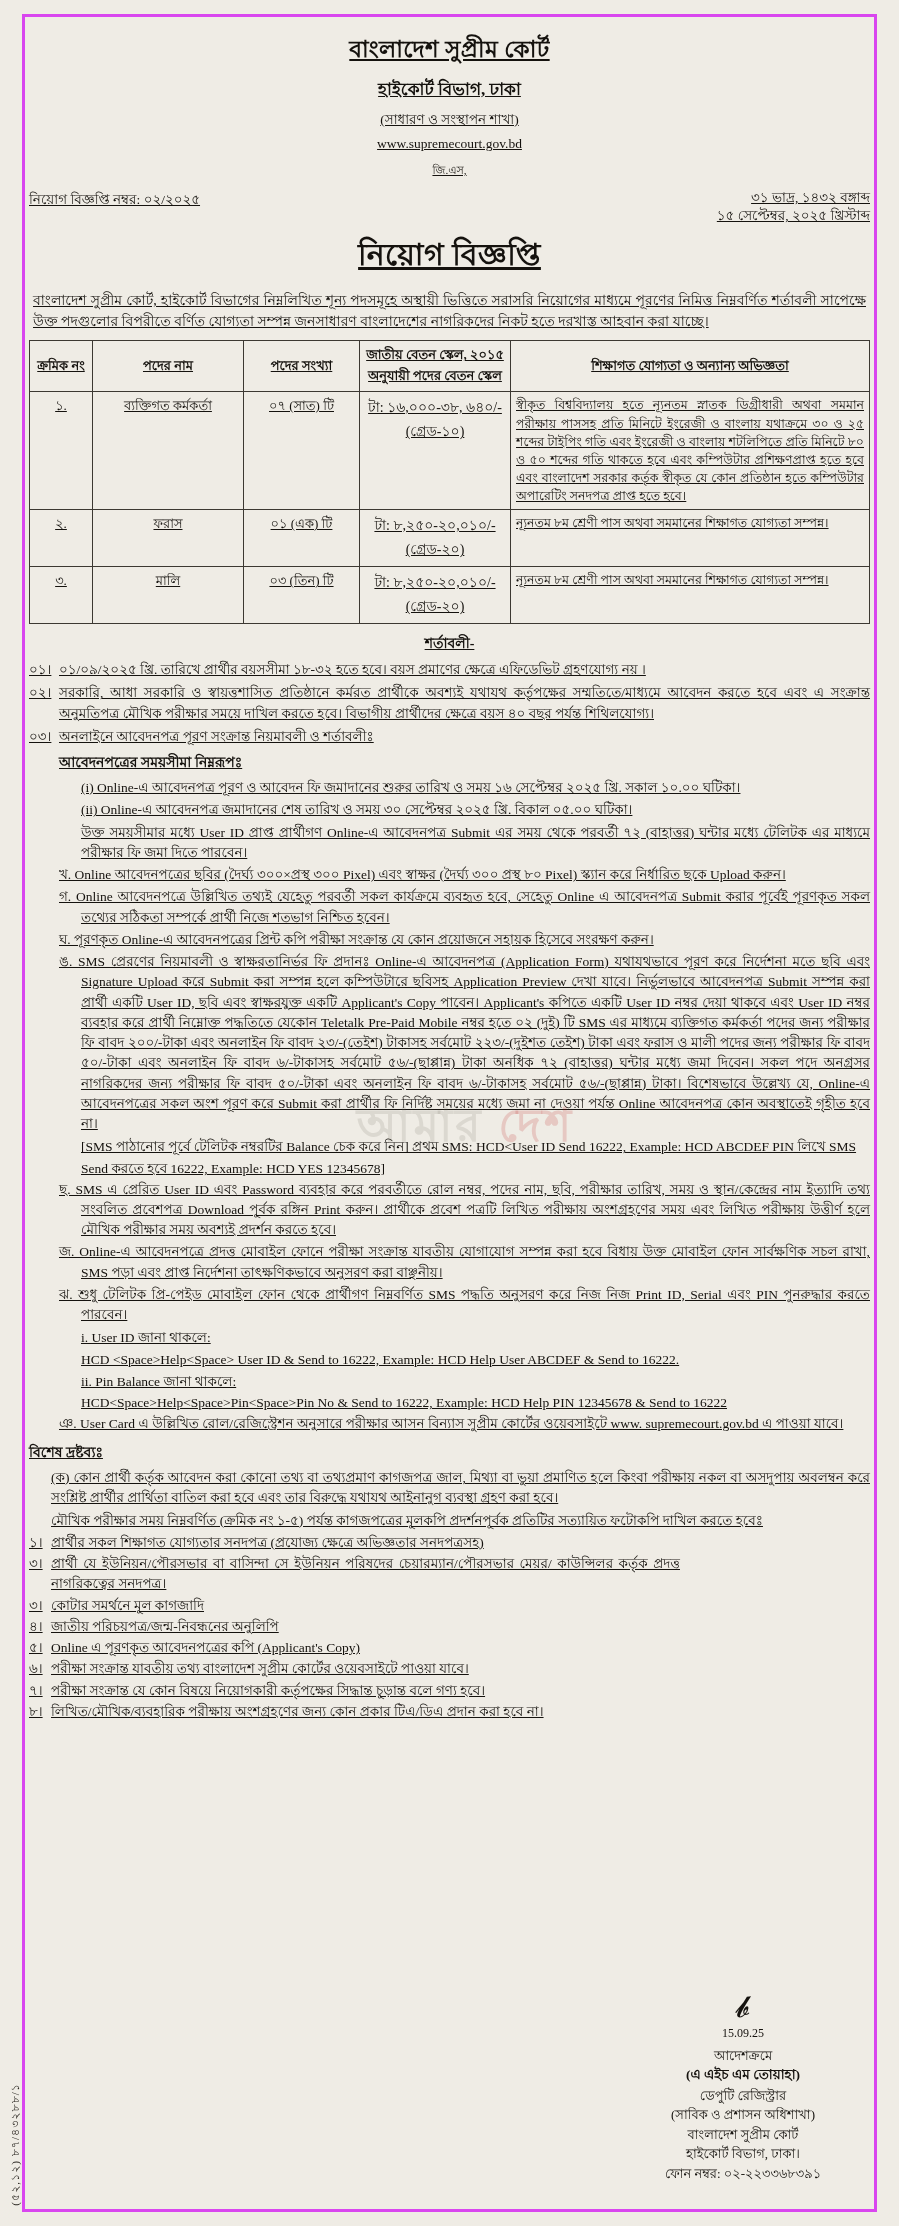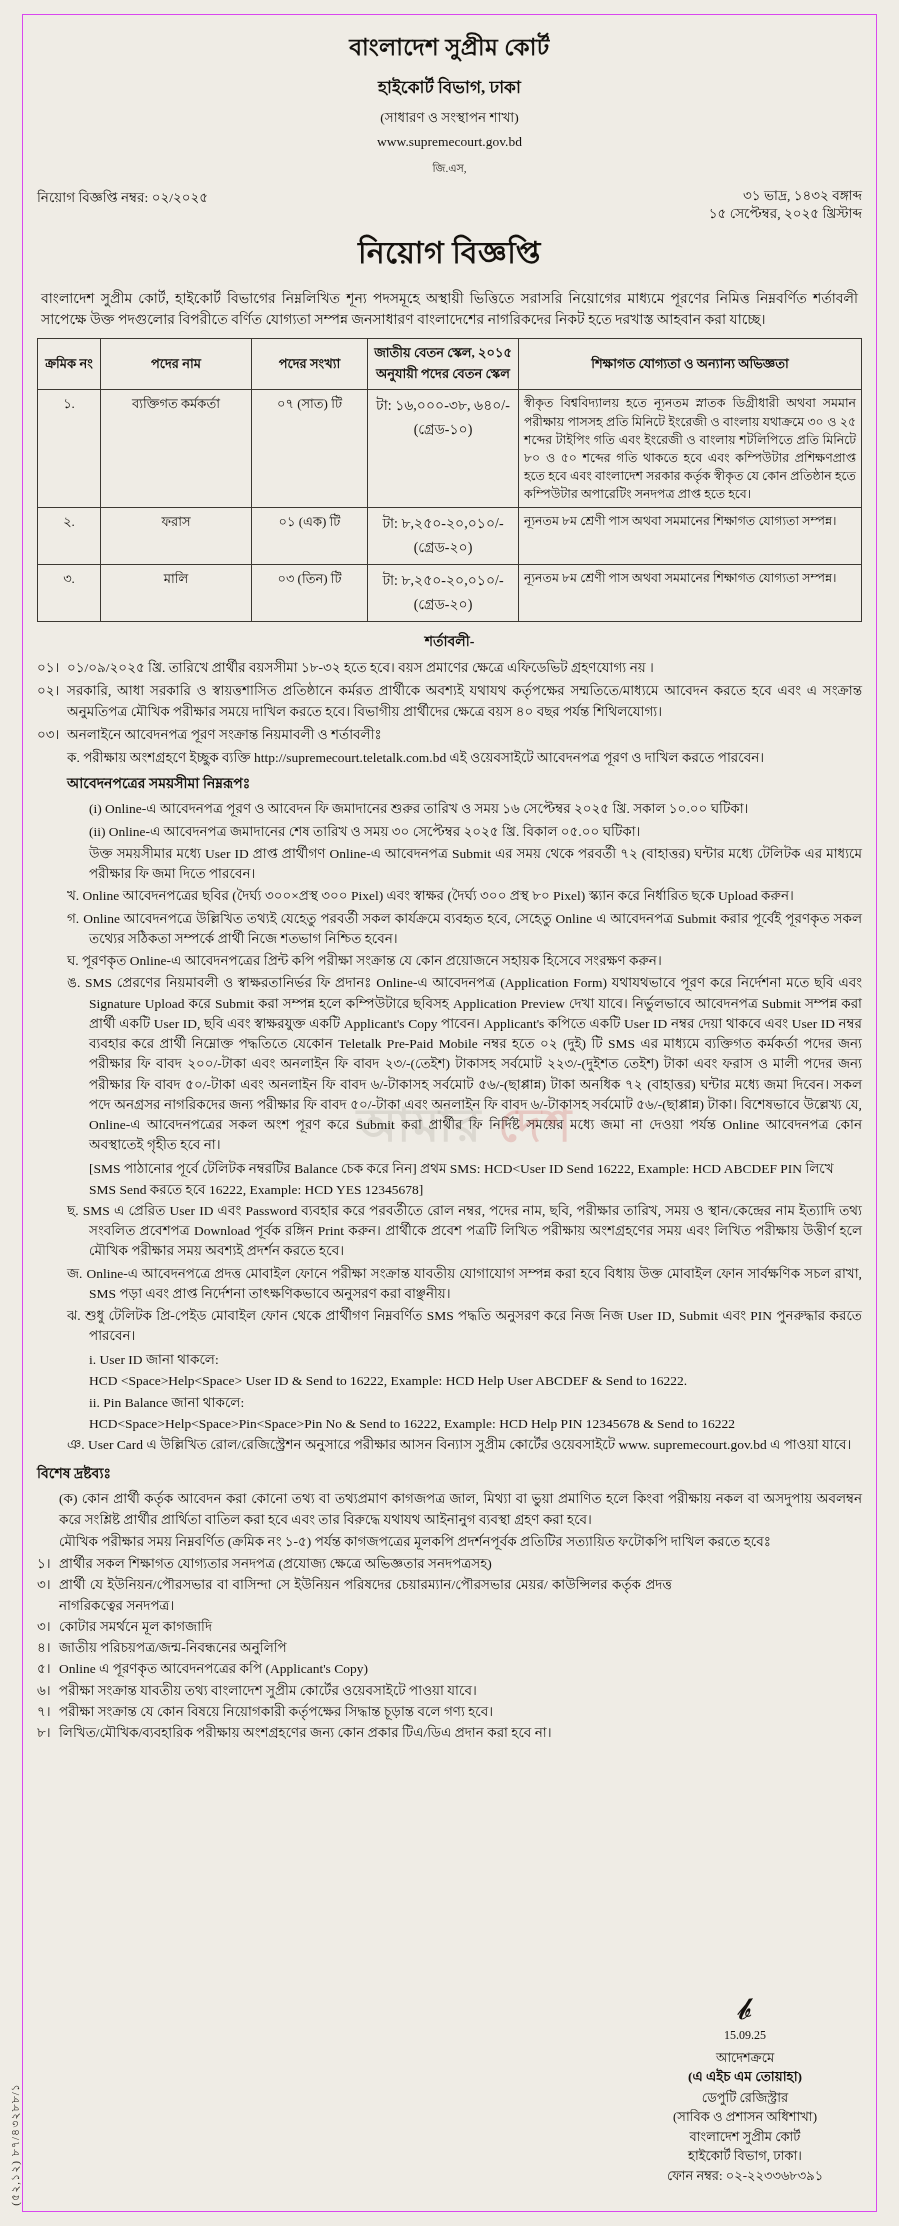--- a/index.html
+++ b/index.html
@@ -17,23 +17,24 @@
     font-family: "Liberation Serif", serif;
     color: #15120e;
     overflow: hidden;
   }
   .inner {
     position: absolute;
     left: 22px;
     top: 14px;
     right: 22px;
     bottom: 14px;
-    border: 1px solid #d946ef;
+    border: 3px solid #d946ef;
     box-sizing: border-box;
-    padding: 10px 14px;
+    padding: 10px 4px;
+    text-decoration: underline;
   }
   .center { text-align: center; }
   .hdr-line1 {
     font-size: 23px;
     font-weight: bold;
     letter-spacing: .4px;
     margin-top: 4px;
   }
   .hdr-line2 {
     font-size: 17px;
@@ -267,37 +268,36 @@
     </div>
     <div class="clause">
       <span class="num">০২।</span>
       <span class="txt">সরকারি, আধা সরকারি ও স্বায়ত্তশাসিত প্রতিষ্ঠানে কর্মরত প্রার্থীকে অবশ্যই যথাযথ কর্তৃপক্ষের সম্মতিতে/মাধ্যমে আবেদন করতে হবে এবং এ সংক্রান্ত অনুমতিপত্র মৌখিক পরীক্ষার সময়ে দাখিল করতে হবে। বিভাগীয় প্রার্থীদের ক্ষেত্রে বয়স ৪০ বছর পর্যন্ত শিথিলযোগ্য।</span>
     </div>
     <div class="clause">
       <span class="num">০৩।</span>
       <span class="txt">অনলাইনে আবেদনপত্র পূরণ সংক্রান্ত নিয়মাবলী ও শর্তাবলীঃ</span>
     </div>
 
-    <div class="hang">ক. পরীক্ষায় অংশগ্রহণে ইচ্ছুক ব্যক্তি http://supremecourt.teletalk.com.bd এই ওয়েবসাইটে আবেদনপত্র পূরণ ও দাখিল করতে পারবেন।</div>
 
     <div class="bold-sub">আবেদনপত্রের সময়সীমা নিম্নরূপঃ</div>
     <div class="sub2">(i) Online-এ আবেদনপত্র পূরণ ও আবেদন ফি জমাদানের শুরুর তারিখ ও সময় ১৬ সেপ্টেম্বর ২০২৫ খ্রি. সকাল ১০.০০ ঘটিকা।</div>
     <div class="sub2">(ii) Online-এ আবেদনপত্র জমাদানের শেষ তারিখ ও সময় ৩০ সেপ্টেম্বর ২০২৫ খ্রি. বিকাল ০৫.০০ ঘটিকা।</div>
     <div class="sub2">উক্ত সময়সীমার মধ্যে User ID প্রাপ্ত প্রার্থীগণ Online-এ আবেদনপত্র Submit এর সময় থেকে পরবর্তী ৭২ (বাহাত্তর) ঘন্টার মধ্যে টেলিটক এর মাধ্যমে পরীক্ষার ফি জমা দিতে পারবেন।</div>
 
     <div class="hang">খ. Online আবেদনপত্রের ছবির (দৈর্ঘ্য ৩০০×প্রস্থ ৩০০ Pixel) এবং স্বাক্ষর (দৈর্ঘ্য ৩০০ প্রস্থ ৮০ Pixel) স্ক্যান করে নির্ধারিত ছকে Upload করুন।</div>
     <div class="hang">গ. Online আবেদনপত্রে উল্লিখিত তথ্যই যেহেতু পরবর্তী সকল কার্যক্রমে ব্যবহৃত হবে, সেহেতু Online এ আবেদনপত্র Submit করার পূর্বেই পূরণকৃত সকল তথ্যের সঠিকতা সম্পর্কে প্রার্থী নিজে শতভাগ নিশ্চিত হবেন।</div>
     <div class="hang">ঘ. পূরণকৃত Online-এ আবেদনপত্রের প্রিন্ট কপি পরীক্ষা সংক্রান্ত যে কোন প্রয়োজনে সহায়ক হিসেবে সংরক্ষণ করুন।</div>
     <div class="hang">ঙ. SMS প্রেরণের নিয়মাবলী ও স্বাক্ষরতানির্ভর ফি প্রদানঃ Online-এ আবেদনপত্র (Application Form) যথাযথভাবে পূরণ করে নির্দেশনা মতে ছবি এবং Signature Upload করে Submit করা সম্পন্ন হলে কম্পিউটারে ছবিসহ Application Preview দেখা যাবে। নির্ভুলভাবে আবেদনপত্র Submit সম্পন্ন করা প্রার্থী একটি User ID, ছবি এবং স্বাক্ষরযুক্ত একটি Applicant's Copy পাবেন। Applicant's কপিতে একটি User ID নম্বর দেয়া থাকবে এবং User ID নম্বর ব্যবহার করে প্রার্থী নিম্নোক্ত পদ্ধতিতে যেকোন Teletalk Pre-Paid Mobile নম্বর হতে ০২ (দুই) টি SMS এর মাধ্যমে ব্যক্তিগত কর্মকর্তা পদের জন্য পরীক্ষার ফি বাবদ ২০০/-টাকা এবং অনলাইন ফি বাবদ ২৩/-(তেইশ) টাকাসহ সর্বমোট ২২৩/-(দুইশত তেইশ) টাকা এবং ফরাস ও মালী পদের জন্য পরীক্ষার ফি বাবদ ৫০/-টাকা এবং অনলাইন ফি বাবদ ৬/-টাকাসহ সর্বমোট ৫৬/-(ছাপ্পান্ন) টাকা অনধিক ৭২ (বাহাত্তর) ঘন্টার মধ্যে জমা দিবেন। সকল পদে অনগ্রসর নাগরিকদের জন্য পরীক্ষার ফি বাবদ ৫০/-টাকা এবং অনলাইন ফি বাবদ ৬/-টাকাসহ সর্বমোট ৫৬/-(ছাপ্পান্ন) টাকা। বিশেষভাবে উল্লেখ্য যে, Online-এ আবেদনপত্রের সকল অংশ পূরণ করে Submit করা প্রার্থীর ফি নির্দিষ্ট সময়ের মধ্যে জমা না দেওয়া পর্যন্ত Online আবেদনপত্র কোন অবস্থাতেই গৃহীত হবে না।</div>
 
     <div class="bigsms">[SMS পাঠানোর পূর্বে টেলিটক নম্বরটির Balance চেক করে নিন] প্রথম SMS: HCD&lt;User ID Send 16222, Example: HCD ABCDEF PIN লিখে SMS Send করতে হবে 16222, Example: HCD YES 12345678]</div>
 
     <div class="hang">ছ. SMS এ প্রেরিত User ID এবং Password ব্যবহার করে পরবর্তীতে রোল নম্বর, পদের নাম, ছবি, পরীক্ষার তারিখ, সময় ও স্থান/কেন্দ্রের নাম ইত্যাদি তথ্য সংবলিত প্রবেশপত্র Download পূর্বক রঙ্গিন Print করুন। প্রার্থীকে প্রবেশ পত্রটি লিখিত পরীক্ষায় অংশগ্রহণের সময় এবং লিখিত পরীক্ষায় উত্তীর্ণ হলে মৌখিক পরীক্ষার সময় অবশ্যই প্রদর্শন করতে হবে।</div>
     <div class="hang">জ. Online-এ আবেদনপত্রে প্রদত্ত মোবাইল ফোনে পরীক্ষা সংক্রান্ত যাবতীয় যোগাযোগ সম্পন্ন করা হবে বিধায় উক্ত মোবাইল ফোন সার্বক্ষণিক সচল রাখা, SMS পড়া এবং প্রাপ্ত নির্দেশনা তাৎক্ষণিকভাবে অনুসরণ করা বাঞ্ছনীয়।</div>
-    <div class="hang">ঝ. শুধু টেলিটক প্রি-পেইড মোবাইল ফোন থেকে প্রার্থীগণ নিম্নবর্ণিত SMS পদ্ধতি অনুসরণ করে নিজ নিজ User ID, Submit এবং PIN পুনরুদ্ধার করতে পারবেন।</div>
+    <div class="hang">ঝ. শুধু টেলিটক প্রি-পেইড মোবাইল ফোন থেকে প্রার্থীগণ নিম্নবর্ণিত SMS পদ্ধতি অনুসরণ করে নিজ নিজ Print ID, Serial এবং PIN পুনরুদ্ধার করতে পারবেন।</div>
 
     <div class="bigsms">i. User ID জানা থাকলে:</div>
     <div class="bigsms">HCD &lt;Space&gt;Help&lt;Space&gt; User ID &amp; Send to 16222, Example: HCD Help User ABCDEF &amp; Send to 16222.</div>
     <div class="bigsms">ii. Pin Balance জানা থাকলে:</div>
     <div class="bigsms">HCD&lt;Space&gt;Help&lt;Space&gt;Pin&lt;Space&gt;Pin No &amp; Send to 16222, Example: HCD Help PIN 12345678 &amp; Send to 16222</div>
 
     <div class="hang">ঞ. User Card এ উল্লিখিত রোল/রেজিস্ট্রেশন অনুসারে পরীক্ষার আসন বিন্যাস সুপ্রীম কোর্টের ওয়েবসাইটে www. supremecourt.gov.bd এ পাওয়া যাবে।</div>
 
     <div class="special-title">বিশেষ দ্রষ্টব্যঃ</div>
     <div class="sub2" style="padding-left:22px">(ক) কোন প্রার্থী কর্তৃক আবেদন করা কোনো তথ্য বা তথ্যপ্রমাণ কাগজপত্র জাল, মিথ্যা বা ভুয়া প্রমাণিত হলে কিংবা পরীক্ষায় নকল বা অসদুপায় অবলম্বন করে সংশ্লিষ্ট প্রার্থীর প্রার্থিতা বাতিল করা হবে এবং তার বিরুদ্ধে যথাযথ আইনানুগ ব্যবস্থা গ্রহণ করা হবে।</div>

